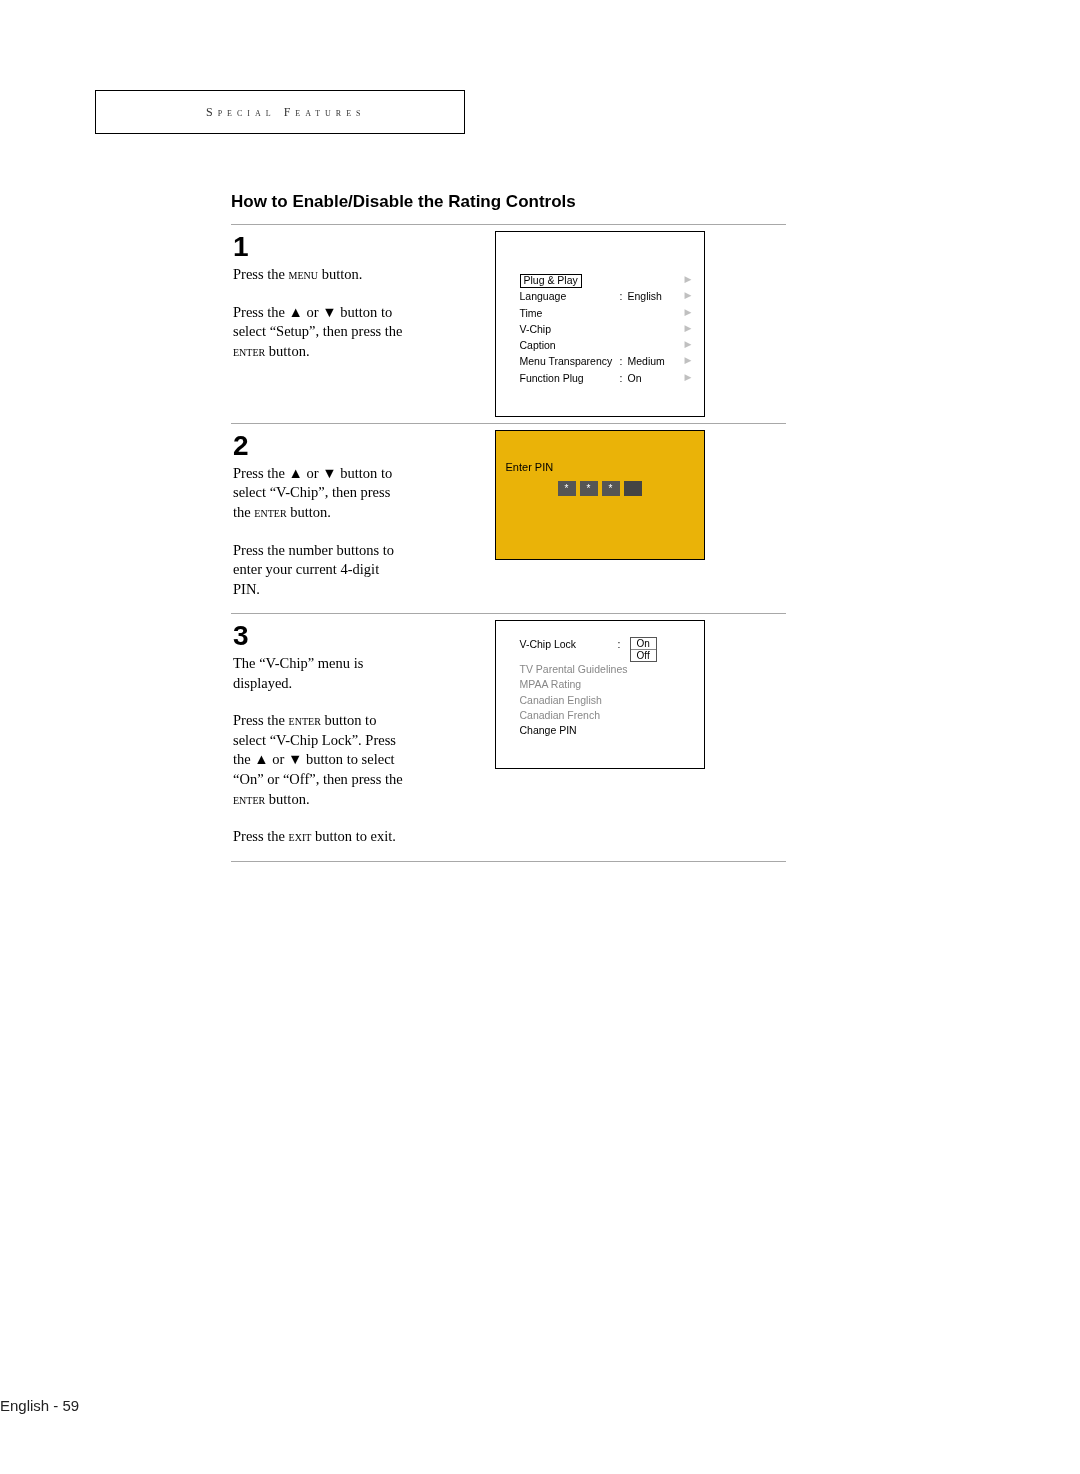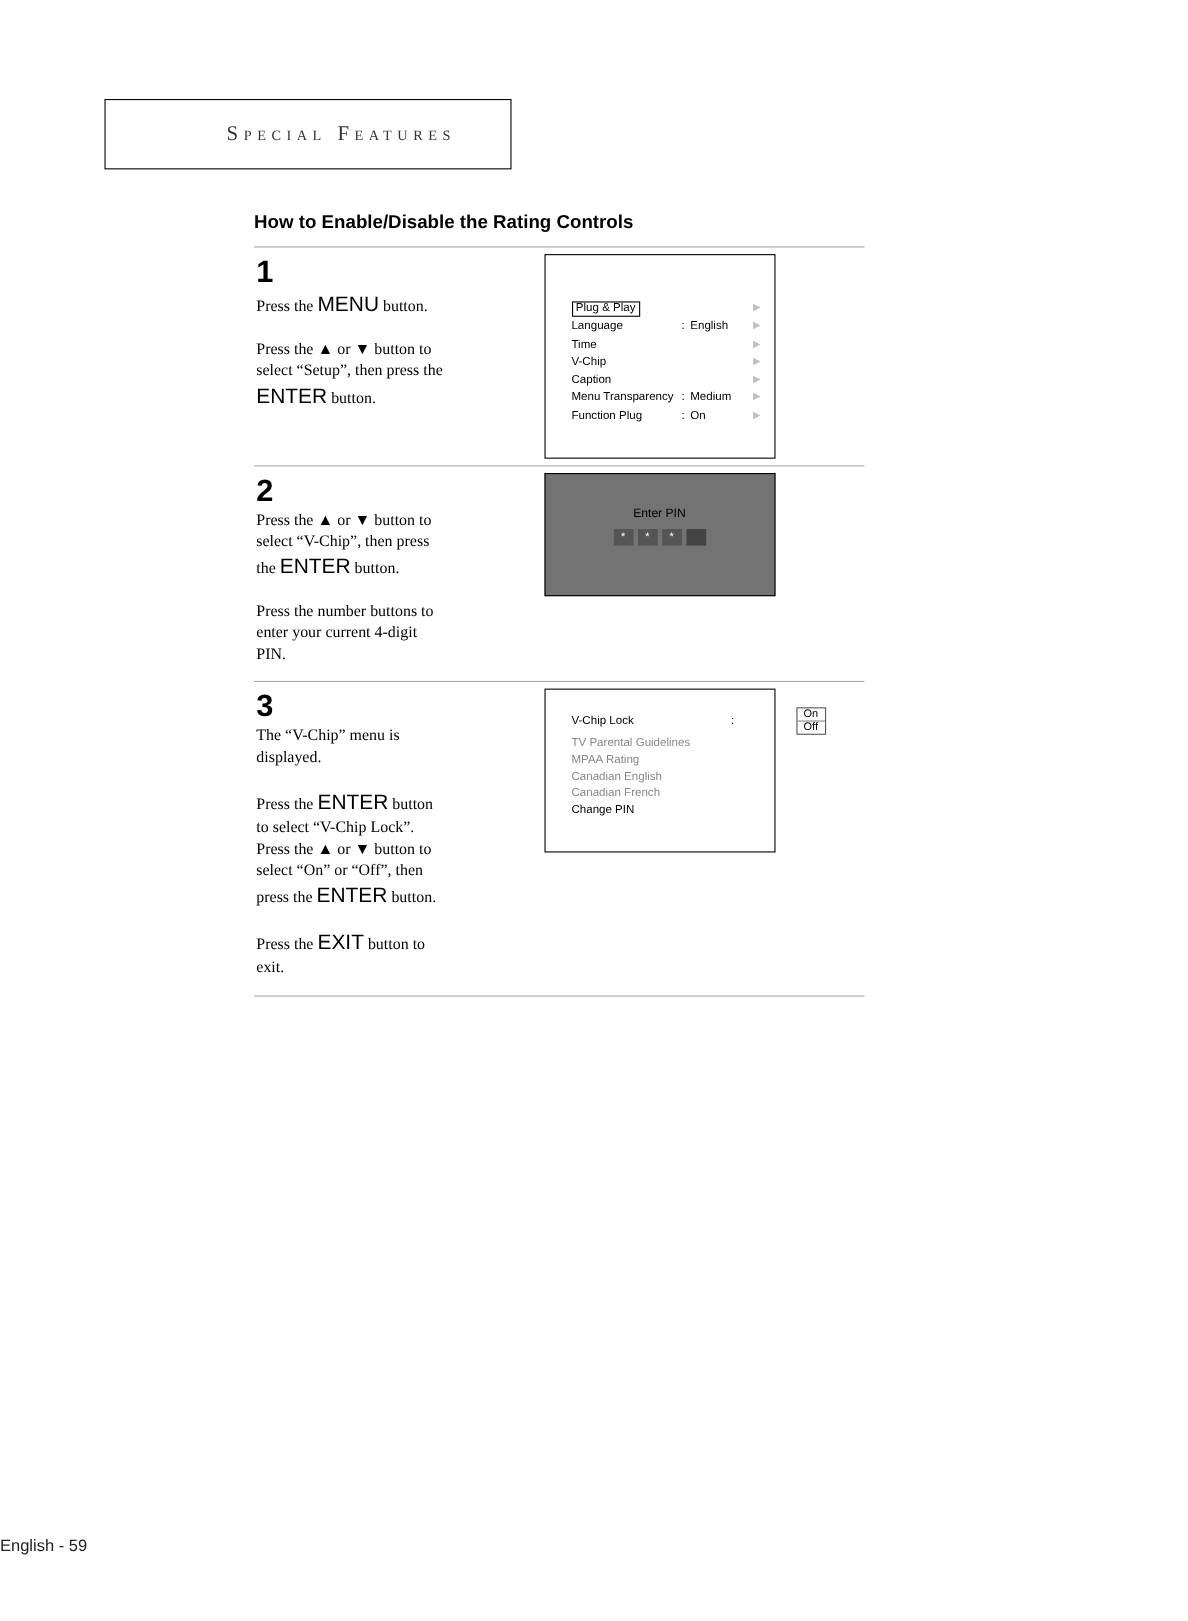--- a/index.html
+++ b/index.html
@@ -15,29 +15,29 @@
     height: 1474px;
     position: relative;
     box-sizing: border-box;
     padding: 90px 95px 40px 95px;
   }
   .section-tab {
     position: absolute;
     top: 90px;
     left: 95px;
     width: 370px;
-    height: 64px;
+    height: 44px;
     border: 1px solid #000;
     display: flex;
     align-items: center;
     padding-left: 110px;
     font-variant: small-caps;
     letter-spacing: 5px;
     font-family: Georgia, serif;
-    font-size: 19px;
+    font-size: 12px;
     color: #333;
     box-sizing: border-box;
   }
   .content {
     position: absolute;
     top: 192px;
     left: 231px;
     width: 555px;
   }
   .heading {
@@ -81,22 +81,22 @@
     line-height: 1;
     margin: 2px 0 4px 0;
   }
   .instr, .instr span {
     font-family: Georgia, 'Times New Roman', serif;
     font-size: 14.5px;
     line-height: 1.35;
     color: #000;
   }
   .instr .btn {
-    font-family: Liberation Sans, sans-serif;
-    font-size: 19px;
+    font-family: Liberation Serif, serif;
+    font-size: 10px;
   }
   .glyph {
     font-family: Arial, sans-serif;
     font-size: 12px;
   }
   .para-gap { display:block; height:18px; }
 
   
   .osd {
     border: 1px solid #000;
@@ -126,28 +126,27 @@
     border: 1px solid #000;
     padding: 0 3px;
     margin: -1px 0;
     display: inline-block;
     line-height: 1.1;
   }
   .dim { color: #888; }
 
   .osd-pin {
     border: 1px solid #000;
-    background: #737373;
+    background: #eab308;
     width: 210px;
-    height: 112px;
+    height: 130px;
     padding: 30px 10px 10px 10px;
     font-family: Arial, Helvetica, sans-serif;
     font-size: 10.5px;
     box-sizing: border-box;
-    text-align: center;
   }
   .pin-title { margin-bottom: 8px; font-size: 11px; }
   .pin-boxes {
     display: flex;
     justify-content: center;
     gap: 4px;
   }
   .pin-box {
     width: 18px;
     height: 15px;
@@ -295,21 +294,21 @@
           <div class="instr">
             <span>Press the </span><span class="btn">ENTER</span><span> button to select “V-Chip Lock”. Press the </span><span class="glyph">▲</span><span> or </span><span class="glyph">▼</span><span> button to select “On” or “Off”, then press the </span><span class="btn">ENTER</span><span> button.</span>
           </div>
           <span class="para-gap"></span>
           <div class="instr">
             <span>Press the </span><span class="btn">EXIT</span><span> button to exit.</span>
           </div>
         </div>
         <div class="step-right">
           <div class="osd-vchip">
-            <div style="display:flex;align-items:center;gap:47px;">
+            <div style="display:flex;align-items:flex-start;">
               <span style="flex:0 0 98px;">V-Chip Lock</span>
               <span style="flex:0 0 6px;">:</span>
               <span class="dropdown">
                 <div class="dd-sel">On</div>
                 <div>Off</div>
               </span>
             </div>
             <div class="dim">TV Parental Guidelines</div>
             <div class="dim">MPAA Rating</div>
             <div class="dim">Canadian English</div>

